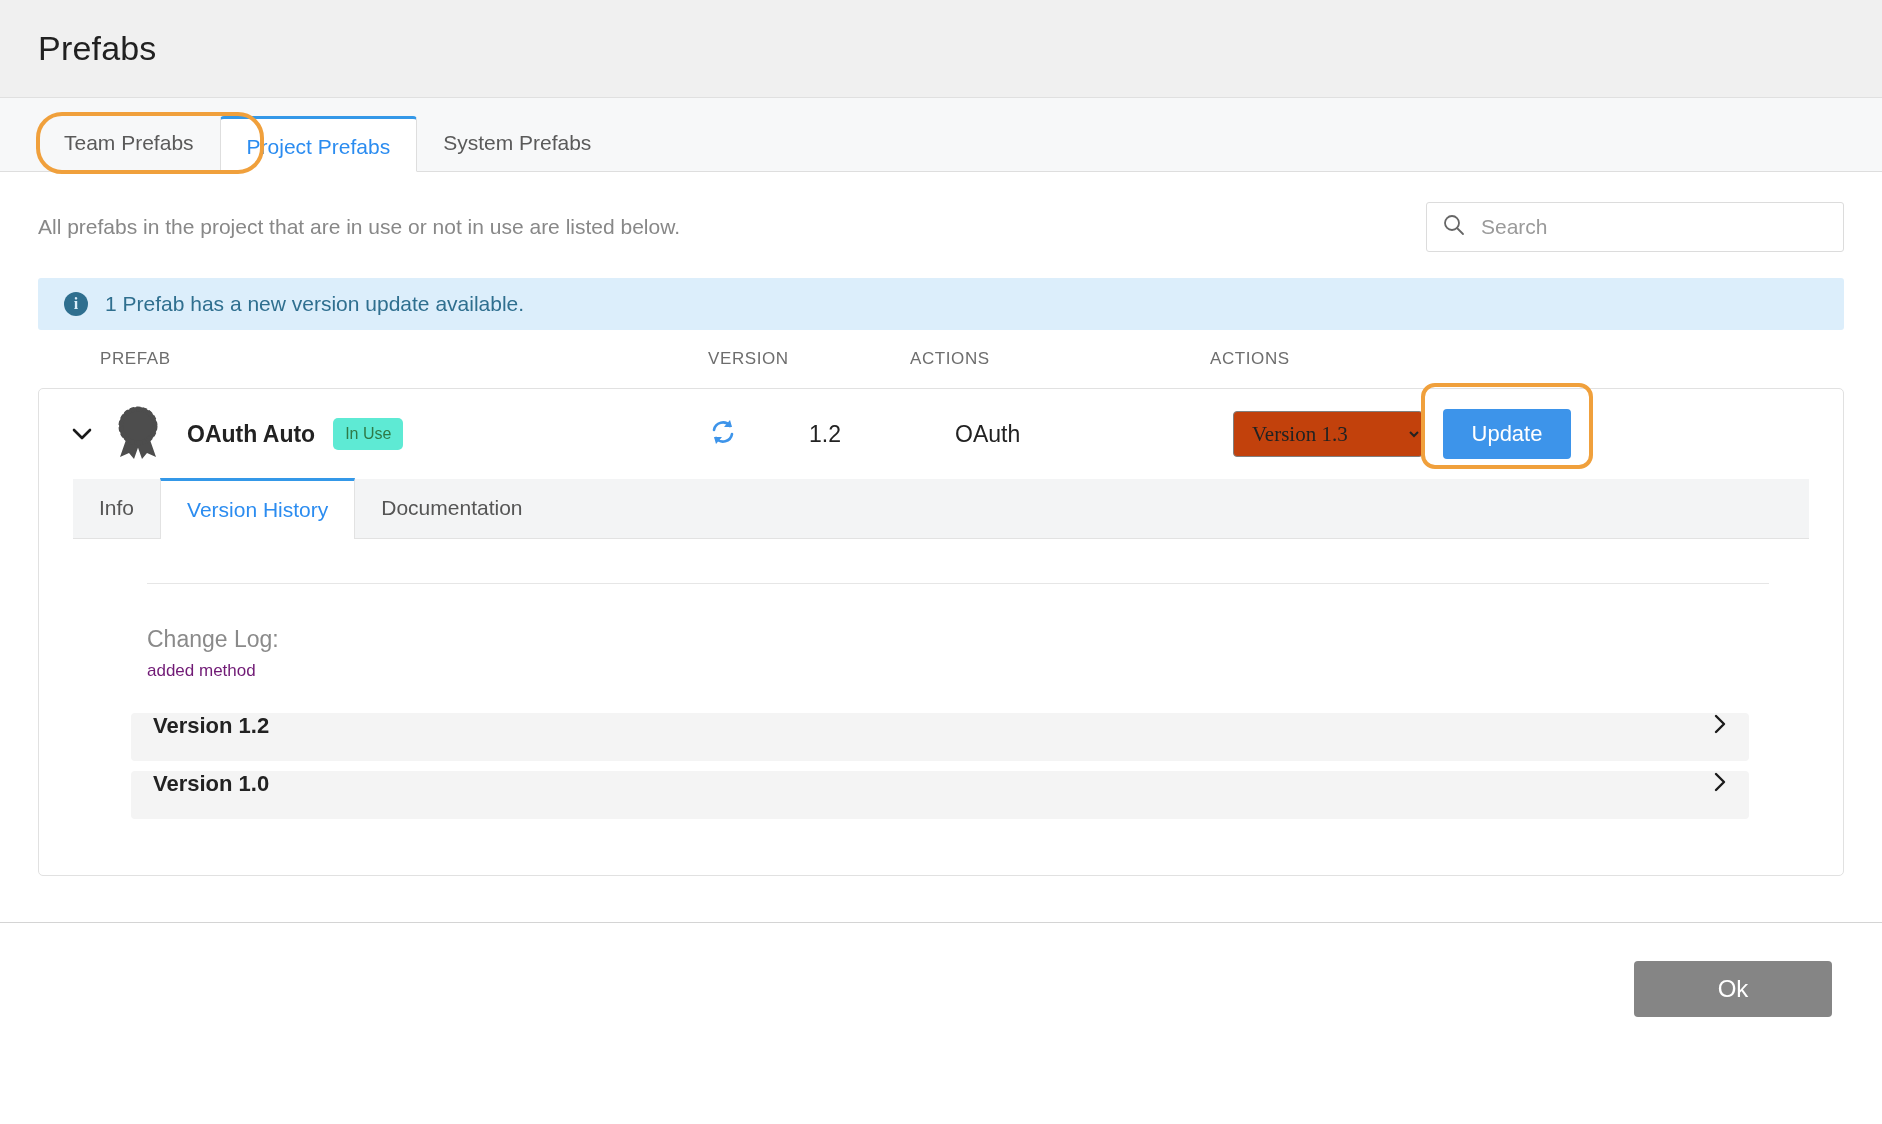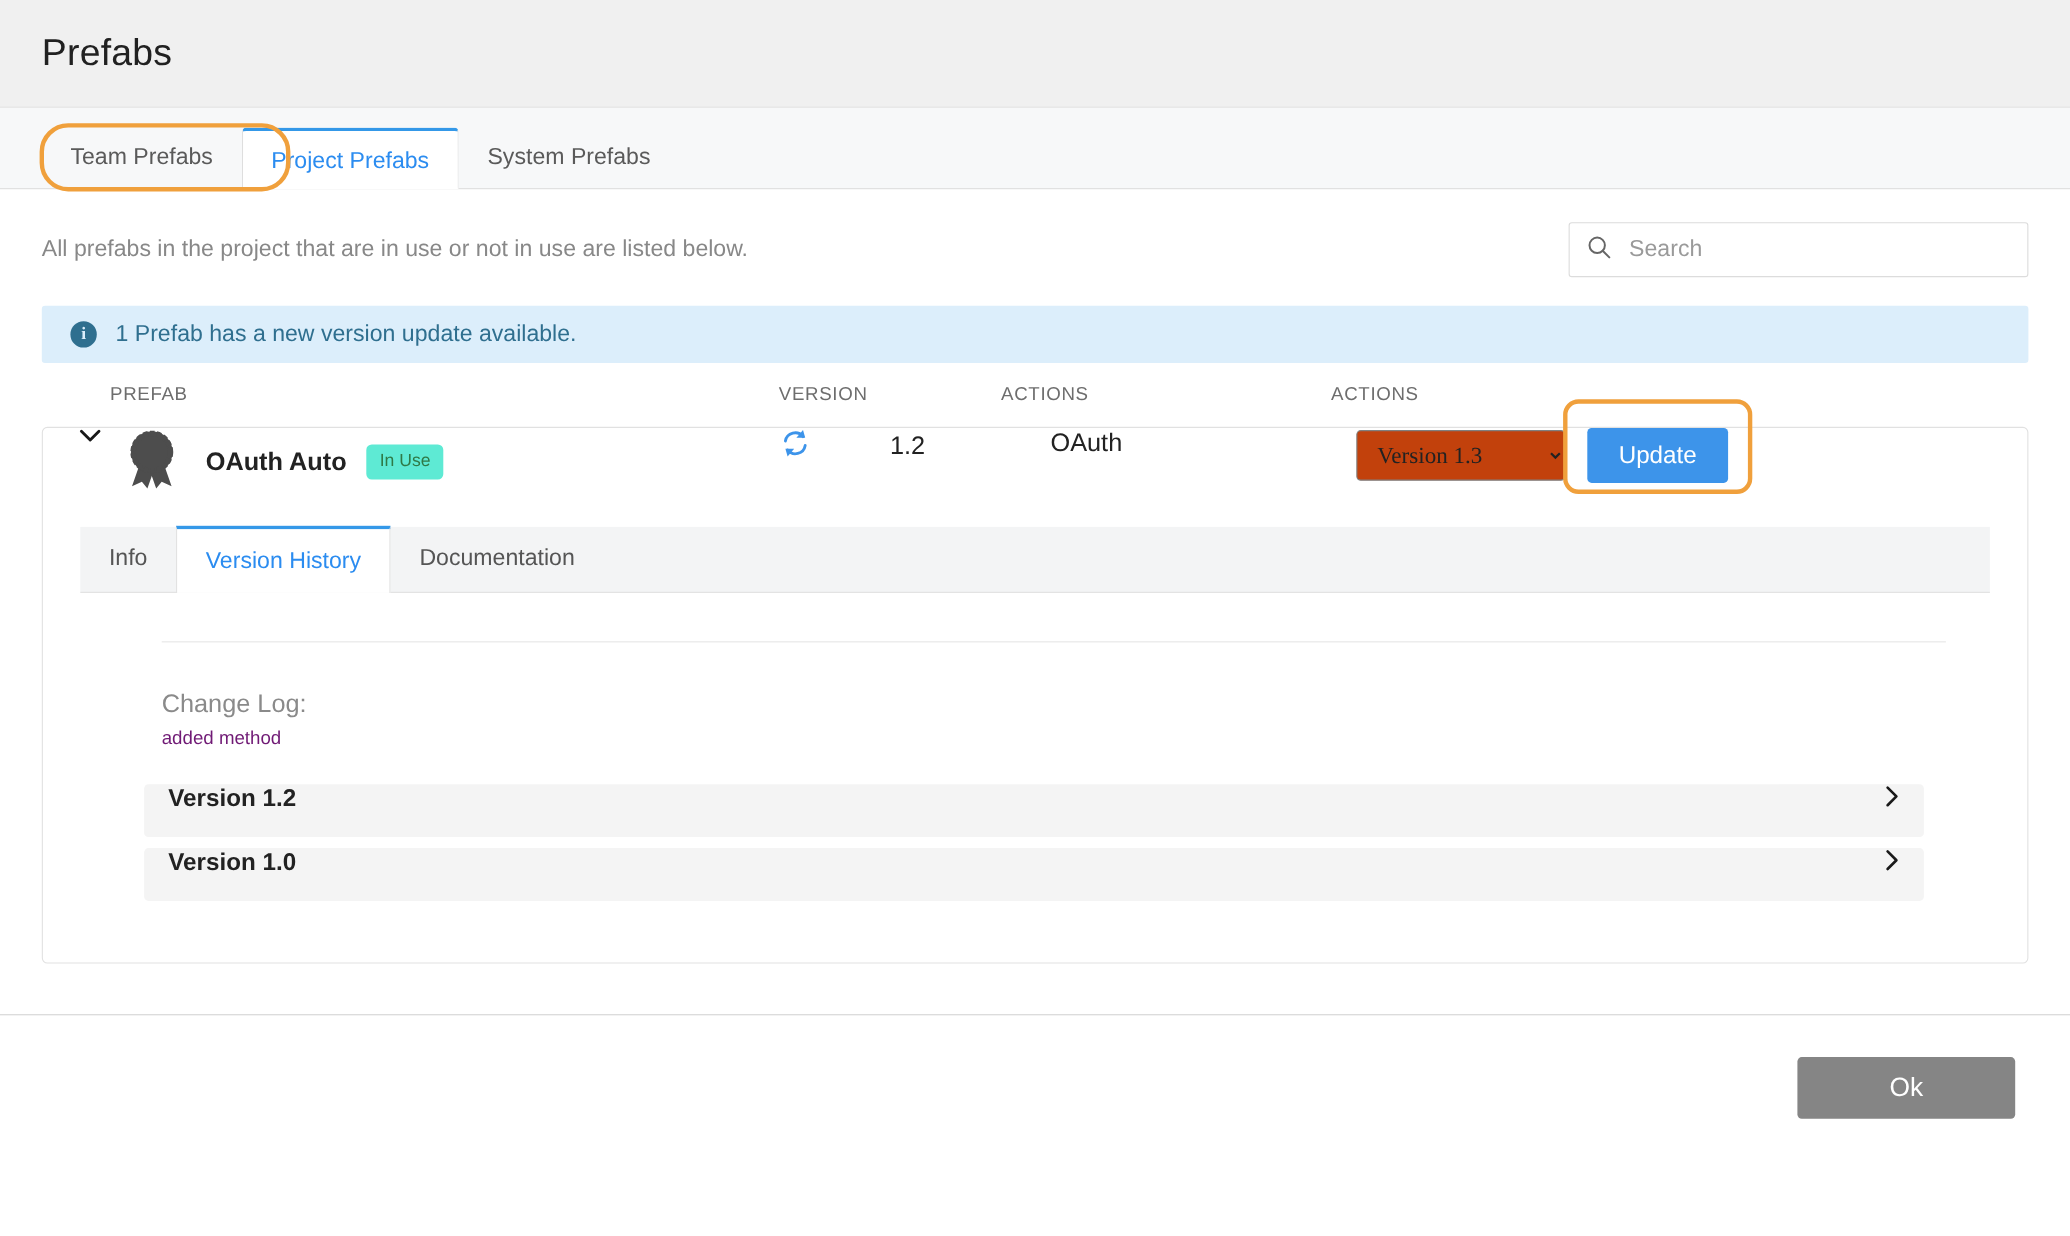--- a/index.html
+++ b/index.html
@@ -171,21 +171,21 @@
 
   
   .prefab-card {
     border: 1px solid #e1e1e1;
     border-radius: 5px;
     background: #ffffff;
     box-sizing: border-box;
   }
   .prefab-row {
     display: flex;
-    align-items: flex-start;
+    align-items: center;
     height: 90px;
     padding-left: 24px;
     box-sizing: border-box;
   }
   .chevron-toggle {
     width: 38px;
     display: flex; align-items: center; justify-content: center;
     cursor: pointer;
     flex: none;
   }

